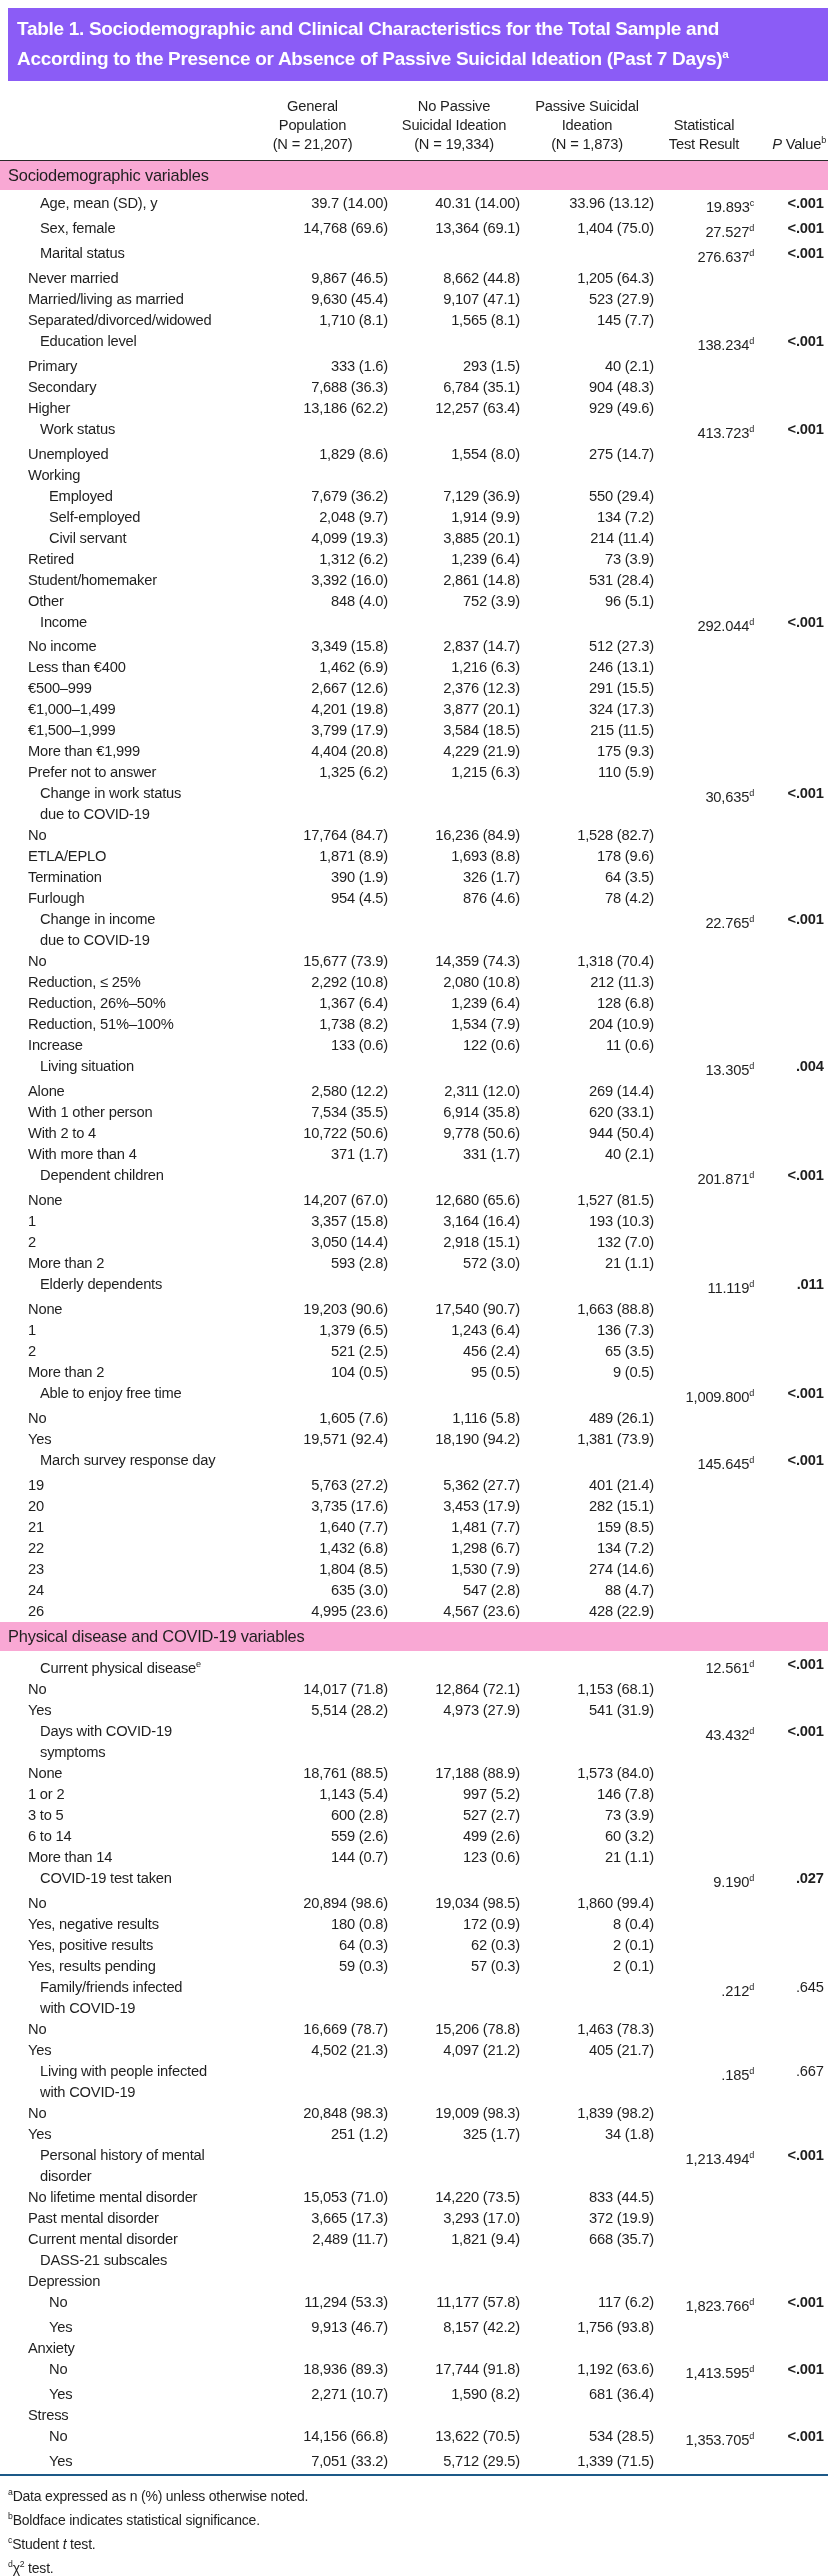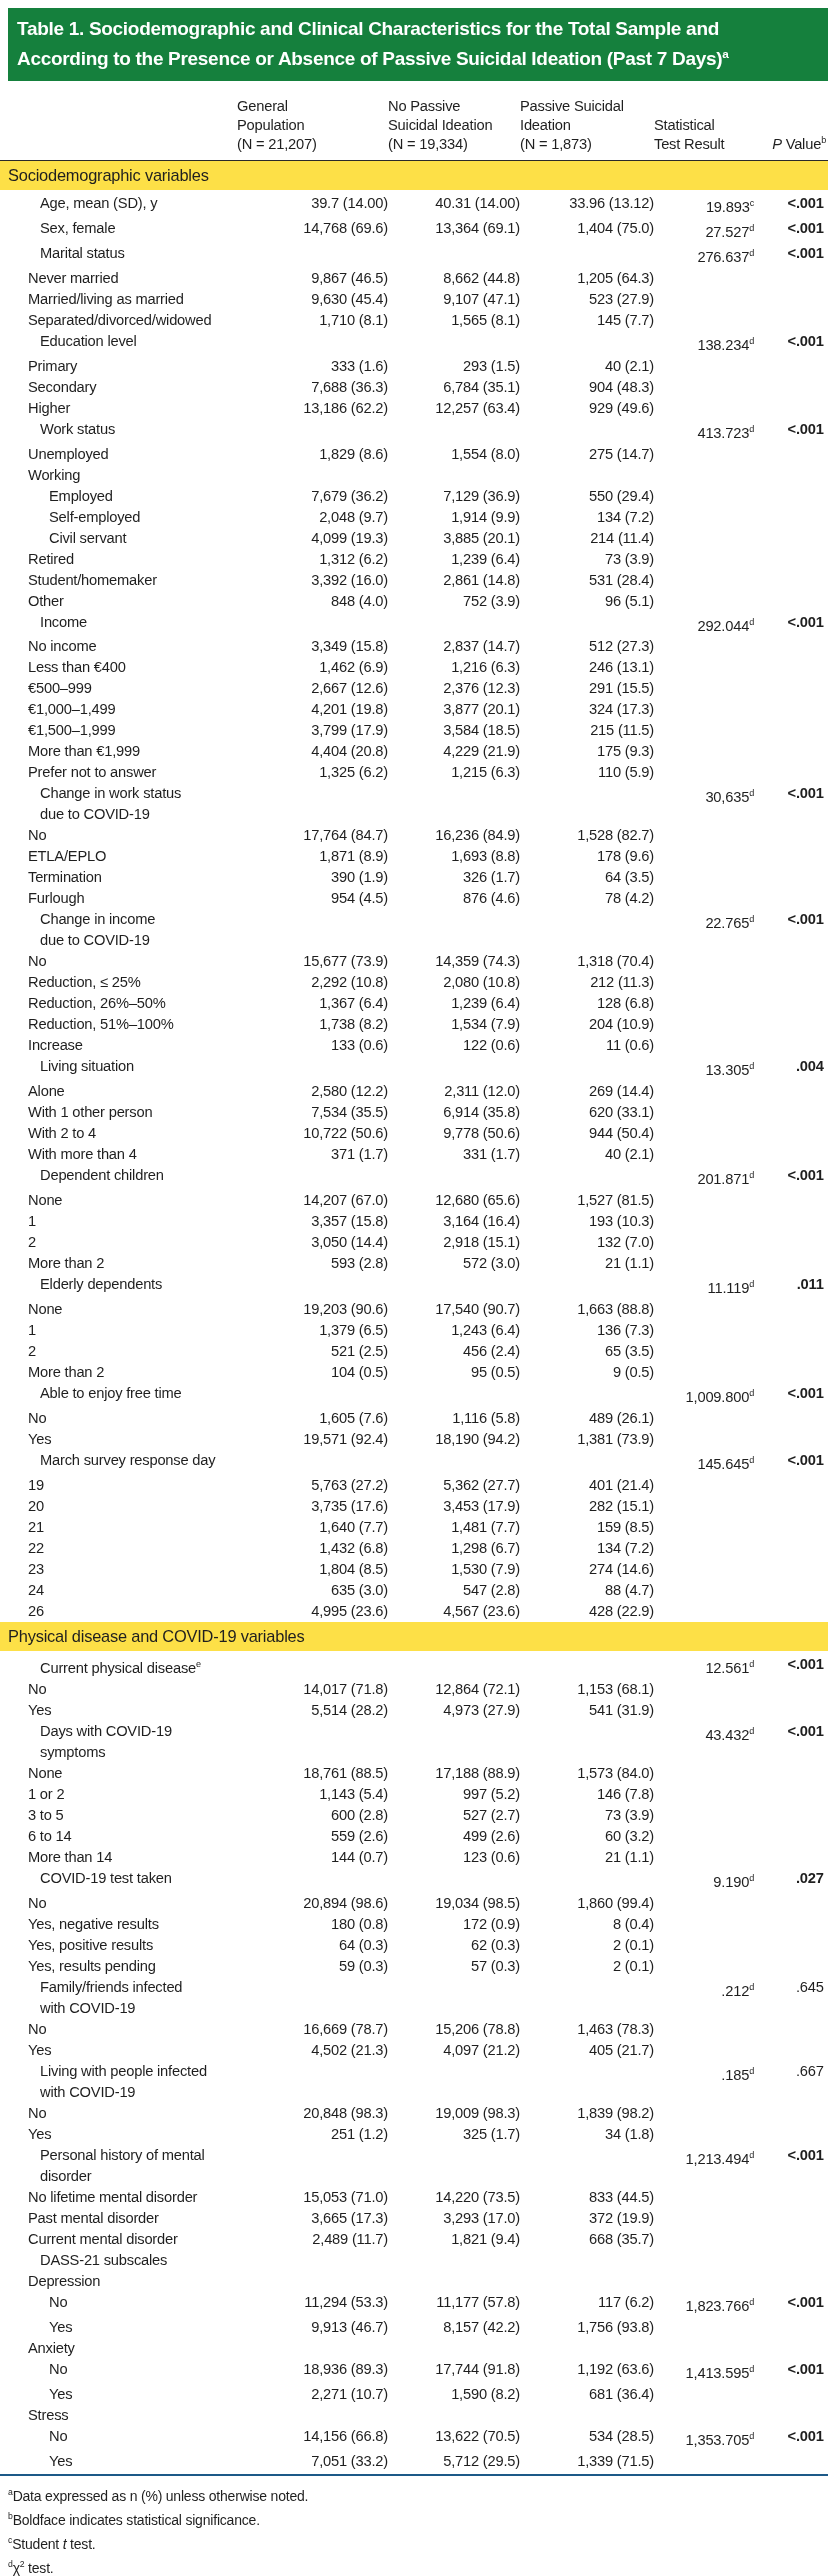--- a/index.html
+++ b/index.html
@@ -1,33 +1,33 @@
 <!DOCTYPE html>
 <html style="font-size:9px"><head>
 <meta charset="utf-8">
 <style>
   html,body { margin:0; padding:0; background:#ffffff; }
   body { width:829px; font-family:"Liberation Sans", sans-serif; color:#1f1f1f; }
   .page { padding:8px 0 0 0; }
 
-  .titlebar { margin-left:8px; background:#15803d; color:#ffffff; font-weight:bold;
+  .titlebar { margin-left:8px; background:#8b5cf6; color:#ffffff; font-weight:bold;
               font-size:19px; line-height:25.4px; letter-spacing:-0.3px;
               padding:8px 10.2px 9px 9px; }
   .titlebar sup { font-size:0.62em; }
 
   .colhead { display:grid; grid-template-columns:237px 151px 132px 134px 100px 72px;
              align-items:end; padding:9px 0 5.7px 0; }
-  .colhead .hc { font-size:14.7px; line-height:19px; text-align:left; letter-spacing:-0.2px; }
+  .colhead .hc { font-size:14.7px; line-height:19px; text-align:center; letter-spacing:-0.2px; }
   .colhead .hc.right { text-align:right;margin-top:41px; }
   .colhead sup { font-size:0.62em; }
   .it { font-style:italic; }
 
   .header-rule { border-top:1.7px solid #2a2a2a; margin:0; }
 
-  .section-row { background:#fde047; font-size:16.4px; line-height:17px;
+  .section-row { background:#f9a8d4; font-size:16.4px; line-height:17px;
                  padding:5.7px 0 5.7px 8px; margin:0.6px 0 3.4px 0; letter-spacing:-0.2px; }
 
   .trow { display:grid; grid-template-columns:237px 151px 132px 134px 100px 72px; }
   .trow .cell { font-size:14.7px; line-height:21px; letter-spacing:-0.2px; }
   .trow .lbl { white-space:pre-line; }
   .trow .num { text-align:right; font-variant-numeric:tabular-nums; }
   .trow .stat { text-align:right; }
   .trow .pval { text-align:right; padding-right:2.3px; }
   .trow .pval.pb { font-weight:bold;text-align:right; }
   .trow sup { font-size:0.62em; }

